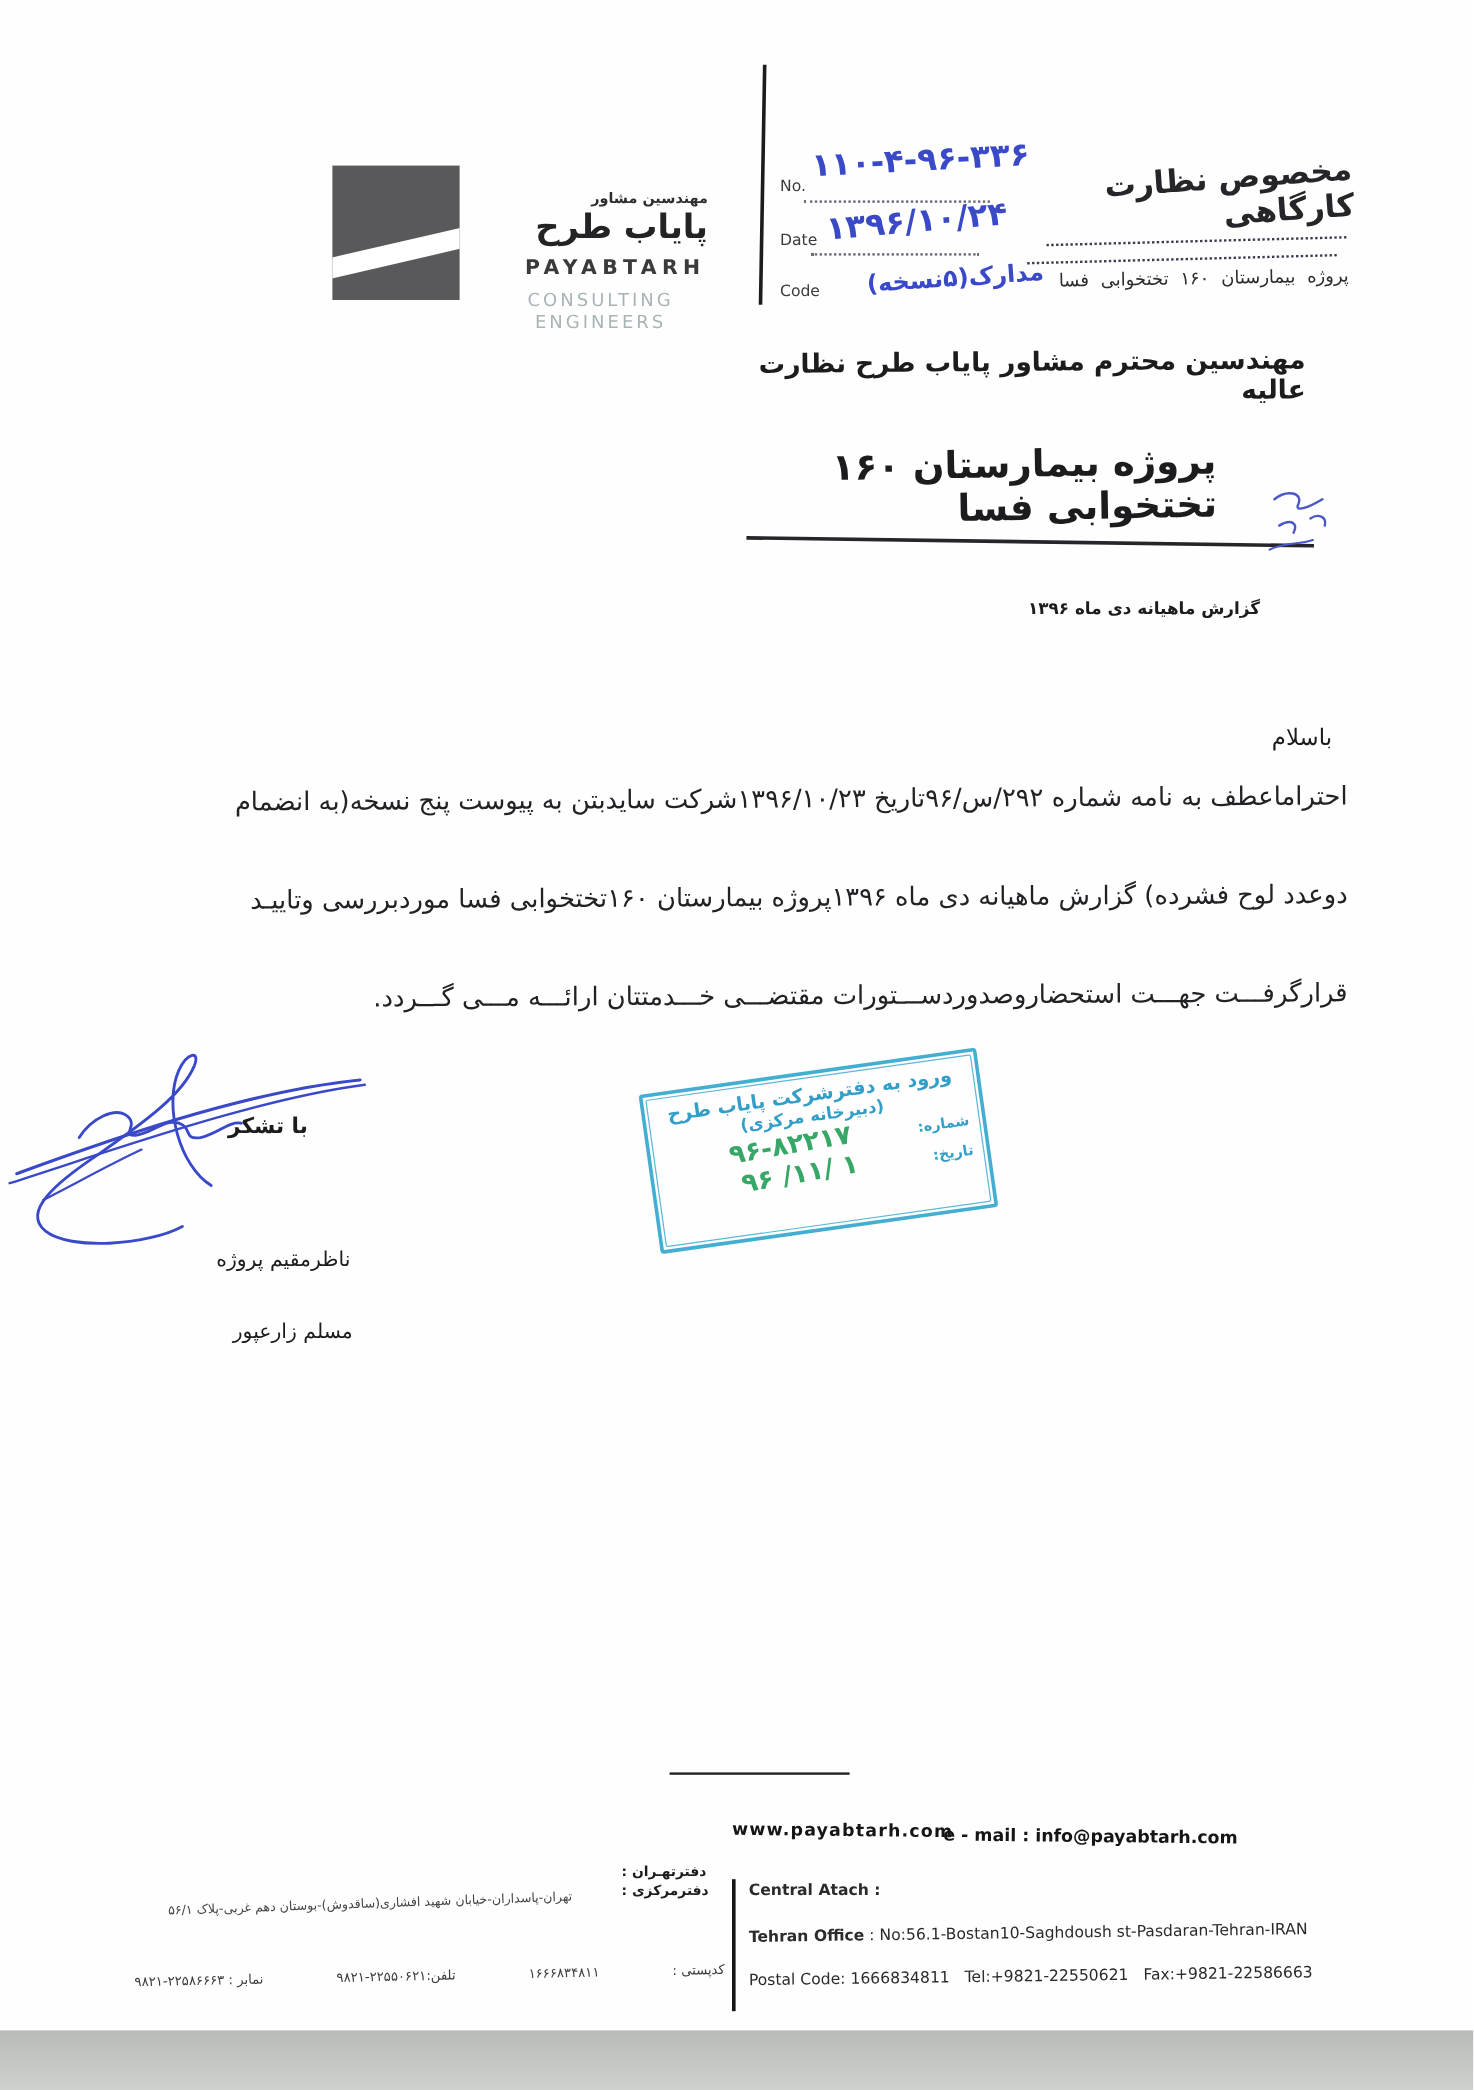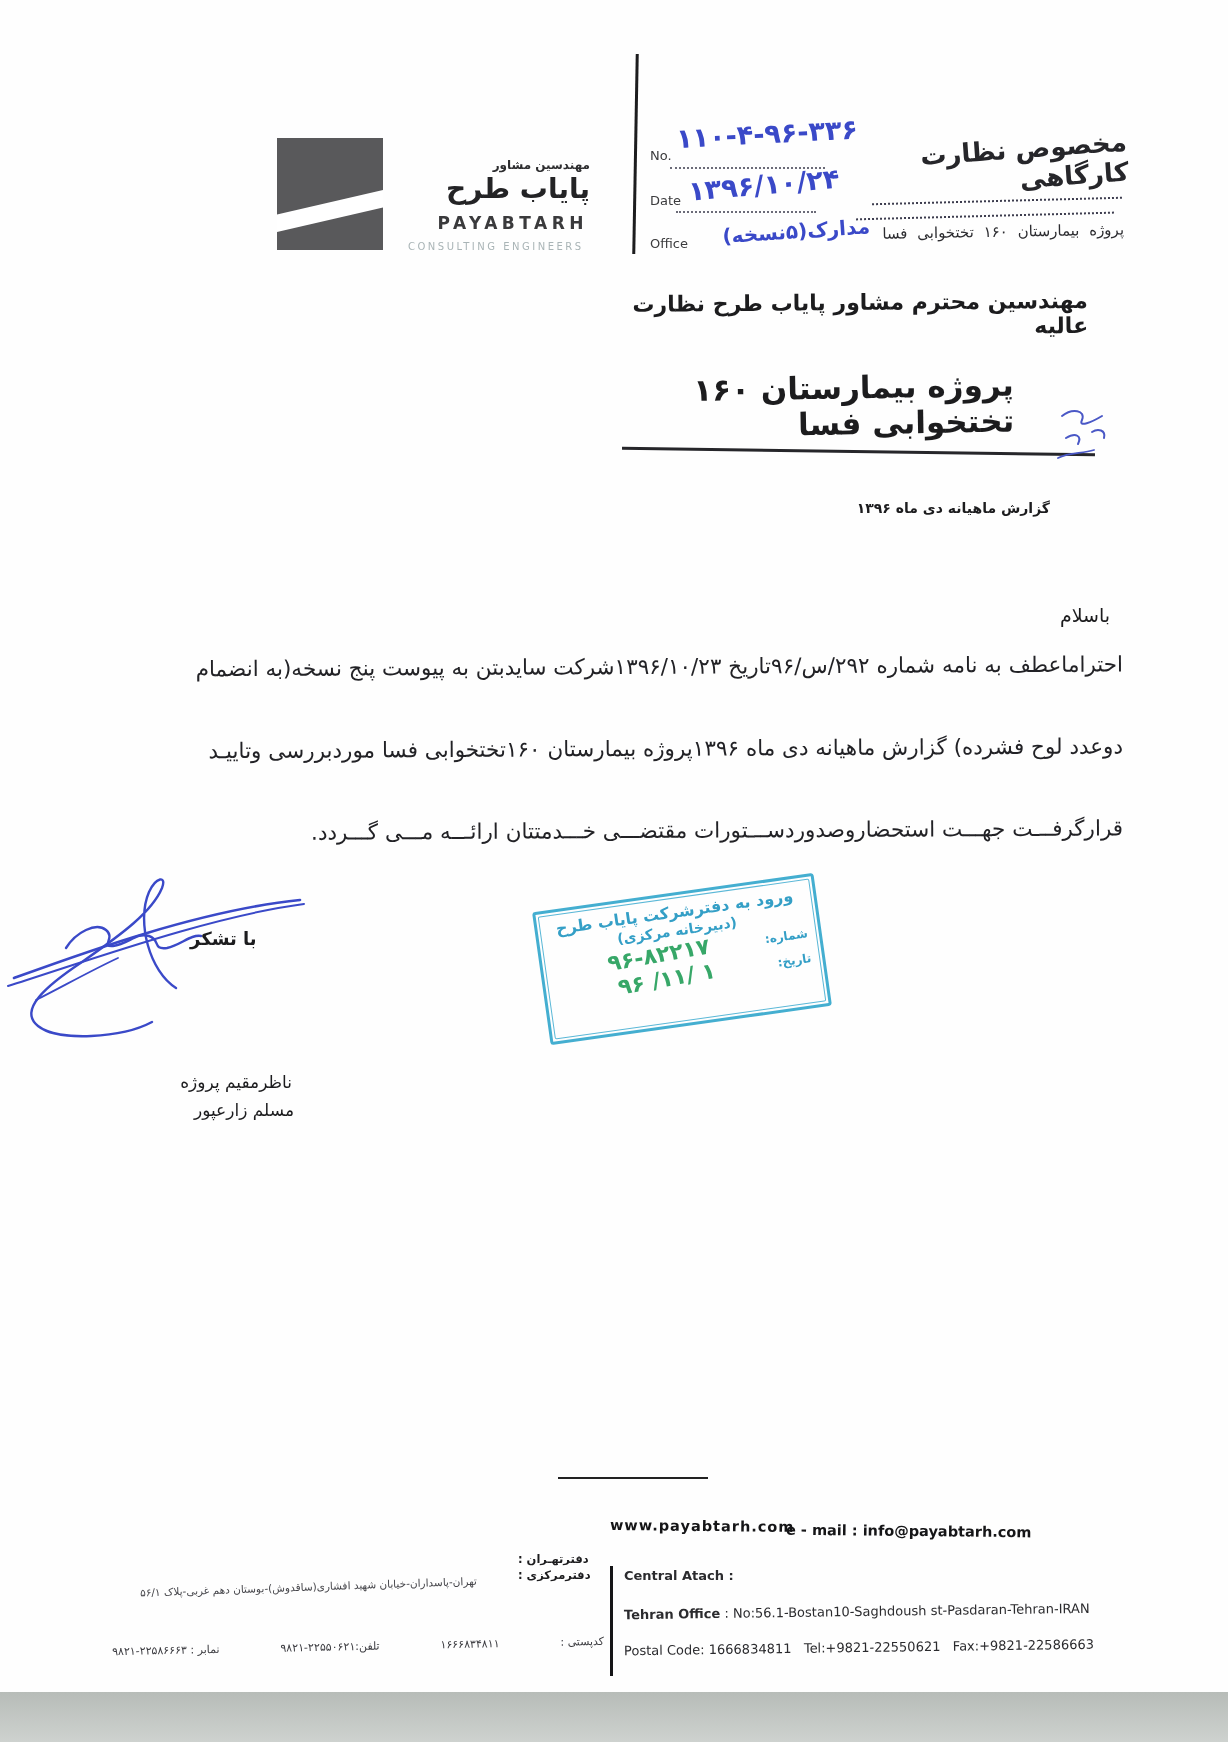--- a/index.html
+++ b/index.html
@@ -10,21 +10,21 @@
   .abs{position:absolute;}
   .rtl{direction:rtl;}
   .ltr{direction:ltr;unicode-bidi:isolate;display:inline-block;}
 
   
   .logo-square{left:277px;top:138px;width:106px;height:112px;background:#59595b;overflow:hidden;}
   .logo-swoosh{position:absolute;left:-14px;top:64px;width:138px;height:17px;background:#fff;transform:rotate(-13deg);}
   .brand-fa-small{left:430px;top:158px;width:160px;font-size:12px;font-weight:bold;text-align:right;color:#2e2e30;}
   .brand-fa{left:430px;top:172px;width:160px;font-size:28px;font-weight:bold;color:#232325;}
   .brand-en{left:388px;top:213px;width:200px;font-size:17px;font-weight:bold;letter-spacing:4.5px;text-align:right;color:#3a3a3c;}
-  .brand-en-sub{left:408px;top:241px;width:185px;font-size:10px;letter-spacing:2.5px;text-align:left;color:#a9b4b6;}
+  .brand-en-sub{left:408px;top:241px;width:185px;font-size:15px;letter-spacing:2.5px;text-align:center;color:#a9b4b6;}
 
   .header-vline{left:634px;top:54px;width:3px;height:200px;background:#1c1c1e;transform:rotate(1deg);}
 
   .field-label{font-size:13px;color:#3b3b3d;}
   .no-label{left:650px;top:148px;}
   .no-dots{left:670px;top:167px;width:155px;border-top:2px dotted #6b6b78;}
   .no-value{left:676px;top:118px;width:190px;font-size:27px;font-weight:bold;color:#3a49c8;transform:rotate(-3deg);letter-spacing:1px;}
   .date-label{left:650px;top:193px;}
   .date-dots{left:676px;top:211px;width:140px;border-top:2px dotted #6b6b78;}
   .date-value{left:688px;top:168px;width:180px;font-size:27px;font-weight:bold;color:#3a49c8;transform:rotate(-5deg);letter-spacing:2px;}
@@ -45,21 +45,21 @@
   
   .salutation{left:998px;top:604px;width:112px;font-size:19px;text-align:right;}
   .body-line{left:138px;width:985px;font-size:21.5px;text-align:right;color:#222226;transform:rotate(-0.3deg);}
   .body-1{top:654px;}
   .body-2{top:736px;}
   .body-3{top:818px;}
 
   
   .sig-svg{left:0px;top:850px;width:318px;height:198px;}
   .thanks{left:190px;top:928px;width:110px;font-size:18px;font-weight:bold;text-align:left;}
-  .sig-role{left:140px;top:1040px;width:152px;font-size:17px;text-align:right;margin-top:32px;}
+  .sig-role{left:140px;top:1040px;width:152px;font-size:17px;text-align:right;}
   .sig-name{left:136px;top:1100px;width:158px;font-size:17px;text-align:right;}
 
   
   .stamp{
     left:540px;top:892px;width:278px;height:128px;
     border:3px solid #35a8cd;border-radius:3px;transform:rotate(-8deg);
     color:#2397c2;opacity:.92;
   }
   .stamp-inner{position:absolute;inset:2px;border:1px solid #4db2d4;border-radius:2px;padding:4px 8px 2px 6px;box-sizing:border-box;}
   .stamp-l1{font-size:16px;font-weight:bold;text-align:center;direction:rtl;}
@@ -100,21 +100,21 @@
   <div class="abs brand-en">PAYABTARH</div>
   <div class="abs brand-en-sub">CONSULTING ENGINEERS</div>
 
   <div class="abs header-vline"></div>
   <div class="abs field-label no-label">No.</div>
   <div class="abs no-dots"></div>
   <div class="abs no-value ltr">۱۱۰-۴-۹۶-۳۳۶</div>
   <div class="abs field-label date-label">Date</div>
   <div class="abs date-dots"></div>
   <div class="abs date-value ltr">۱۳۹۶/۱۰/۲۴</div>
-  <div class="abs field-label atach-label">Office</div>
+  <div class="abs field-label atach-label">Code</div>
   <div class="abs rtl atach-value">مدارک(۵نسخه)</div>
 
   <div class="abs rtl hdr-right-title">مخصوص نظارت کارگاهی</div>
   <div class="abs hdr-dash-a"></div>
   <div class="abs hdr-dash-b"></div>
   <div class="abs rtl hdr-right-sub">پروژه بیمارستان ۱۶۰ تختخوابی فسا</div>
 
   <div class="abs rtl recipient-1">مهندسین محترم مشاور پایاب طرح نظارت عالیه</div>
   <div class="abs rtl recipient-2">پروژه بیمارستان ۱۶۰ تختخوابی فسا</div>
   <div class="abs heading-underline"></div>

